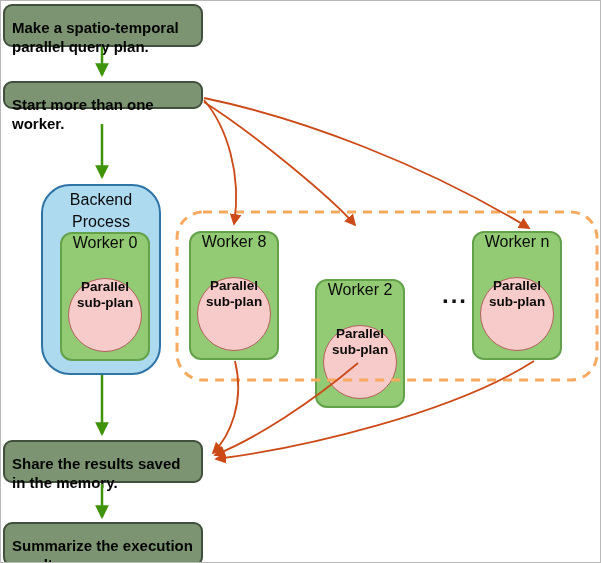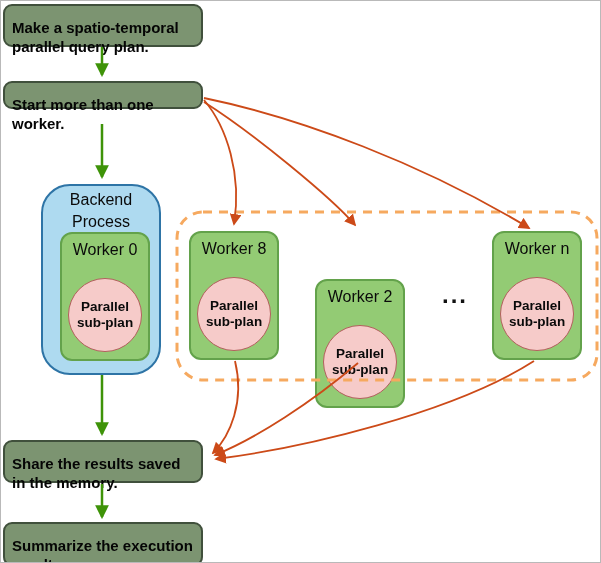--- a/index.html
+++ b/index.html
@@ -50,37 +50,35 @@
   .worker {
     position:absolute;
     width:90px; height:129px;
     background:#93cb74;
     border:2px solid #63a24b;
     border-radius:12px;
   }
   #worker-0 { left:17px; top:46px; }   
   #worker-1 { left:188px; top:230px; }
   #worker-2 { left:314px; top:230px;margin-top:48px; }
-  #worker-n { left:491px; top:230px; }
+  #worker-n { left:471px; top:230px; }
   .worker-label {
     width:100%;
-    padding-top:7px;
     text-align:center;
     font-size:16px;
     color:#0a0a0a;
   }
   .subplan-circle {
     position:absolute;
     left:6px; top:44px;
     width:74px; height:74px;
     background:#f6cbc9;
     border:1.5px solid #b2605d;
     border-radius:50%;
     display:flex;
-    align-items:center;
     justify-content:center;
     text-align:center;
   }
   .subplan-circle span {
     display:block;
     width:62px;
     font-size:13.5px;
     font-weight:bold;
     line-height:16px;
     color:#0a0a0a;

